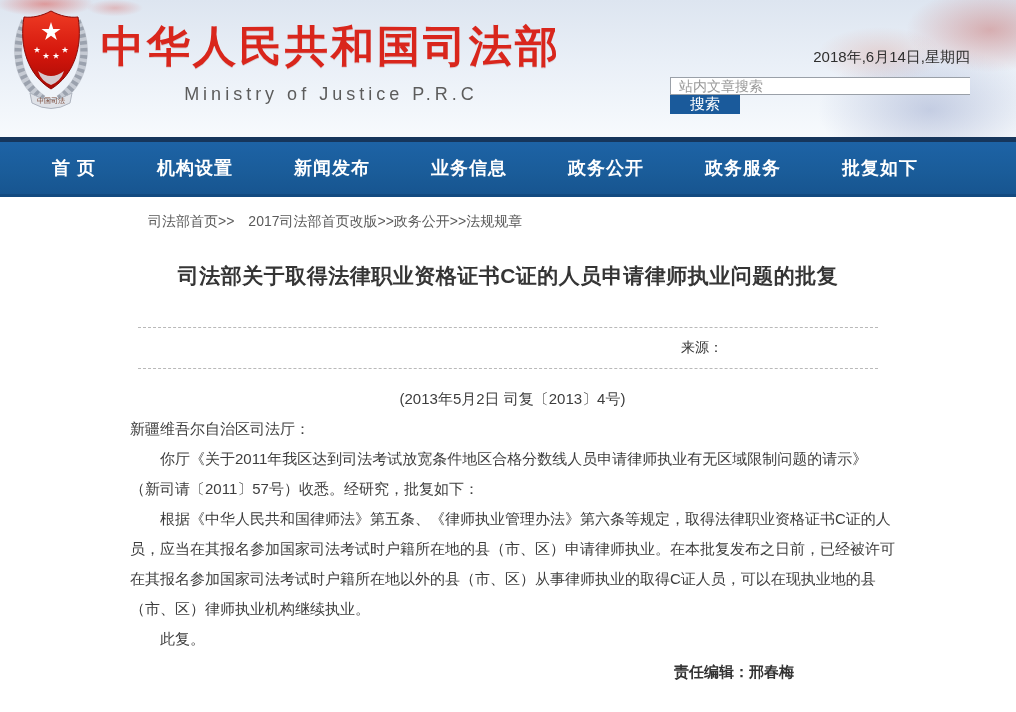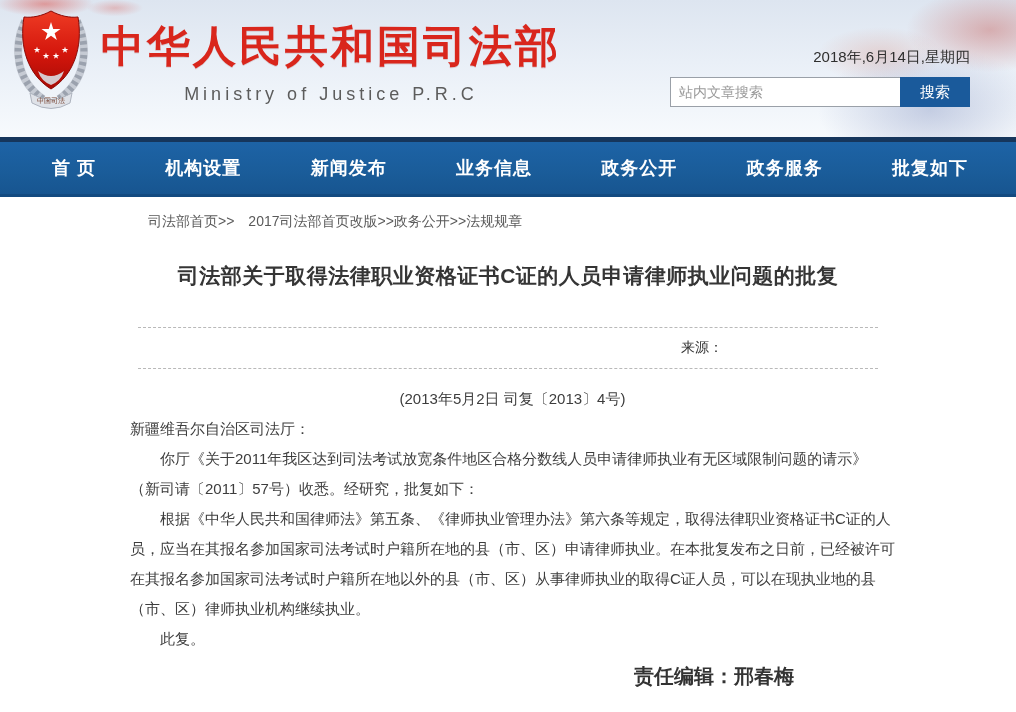--- a/index.html
+++ b/index.html
@@ -41,39 +41,39 @@
   }
   .site-subtitle {
     margin-top: 8px; font-size: 18px; color: #5c5c5c; letter-spacing: 4px;
   }
   .header-right {
     position: absolute; right: 46px; top: 48px; width: 300px;
   }
   .header-date {
     text-align: right; font-size: 15px; color: #2f2f2f; margin-bottom: 10px;
   }
-  .search-row { display: flex; height: 30px; }
+  .search-row { display: flex; height: 30px; flex-direction: column; }
   .search-input {
     flex: 1; height: 30px; border: 1px solid #9aa0a8; border-right: none;
     background: #ffffff; padding: 0 8px; font-size: 14px; color: #333;
     outline: none;
   }
   .search-input::placeholder { color: #9a9a9a; }
   .search-button {
     width: 70px; height: 30px; border: none; cursor: pointer;
     background: #1a5a9b; color: #ffffff; font-size: 15px;
   }
 
   
   .nav-top-strip { height: 5px; background: #16365c; }
   .main-nav {
     height: 55px; background: linear-gradient(180deg, #1d63a6 0%, #1a5c99 60%, #175590 100%);
     border-bottom: 3px solid #134a80;
     display: flex; align-items: center;
-    padding: 0 48px 0 52px;
+    padding: 0 98px 0 52px;
     justify-content: space-between;
   }
   .nav-item {
     color: #ffffff; font-size: 18px; font-weight: bold; letter-spacing: 1px;
     text-decoration: none; white-space: nowrap; cursor: pointer;
   }
 
   
   .breadcrumb {
     padding: 16px 8px 0 148px; font-size: 14px; color: #5a5a5a; cursor: pointer;
@@ -94,21 +94,21 @@
   .meta-right { margin-left: auto; margin-right: 155px; }
 
   .article-body {
     margin: 15px 121px 0 130px;
     font-size: 15px; line-height: 30px; color: #3d3d3d;
   }
   .doc-number { text-align: center; }
   .para-indent { text-indent: 2em; }
   .editor-credit {
     margin-top: 9px; text-align: right; padding-right: 222px;
-    font-size: 20px; font-weight: bold; color: #333;
+    font-size: 15px; font-weight: bold; color: #333;
   }
 </style>
 </head>
 <body>
 
 <header class="site-header">
   <div class="header-bg"></div>
 
   <div class="emblem">
     <svg width="86" height="108" viewBox="0 0 86 108" xmlns="http://www.w3.org/2000/svg">

